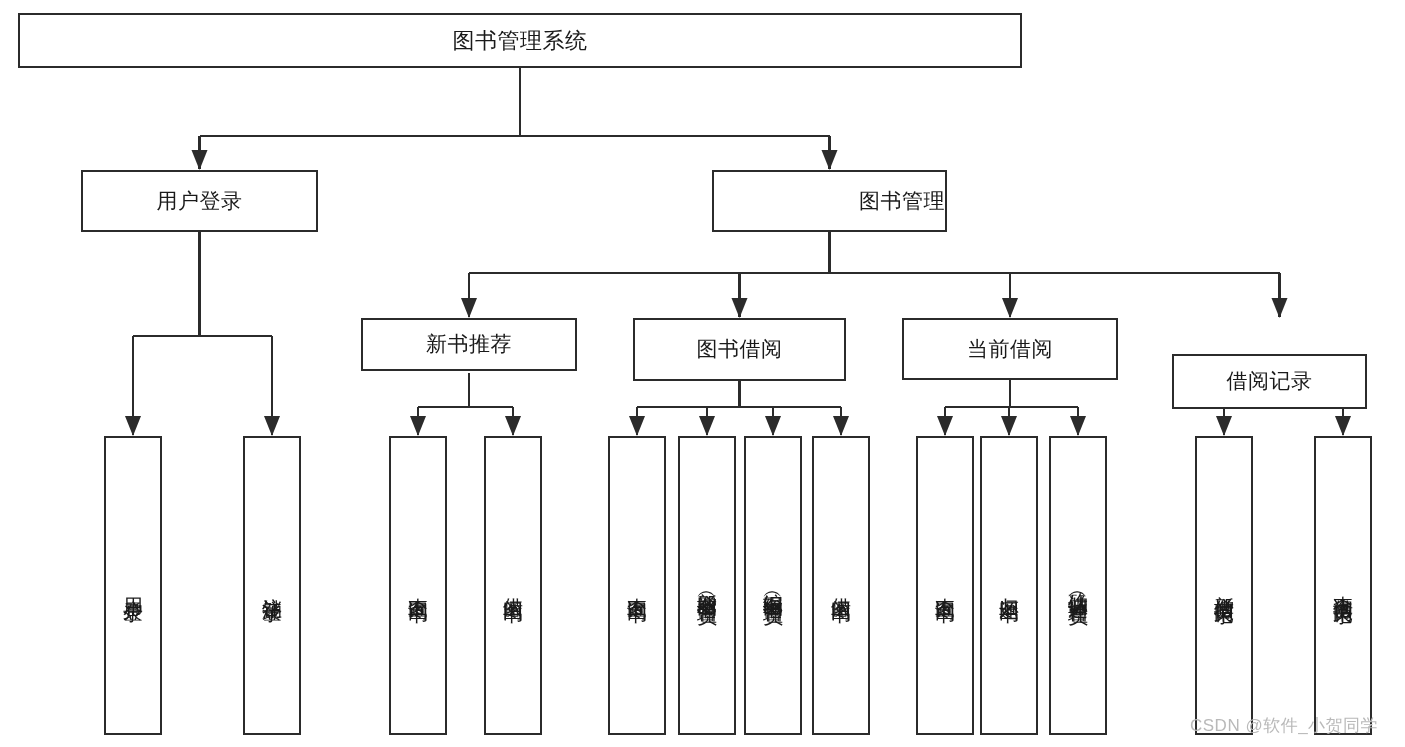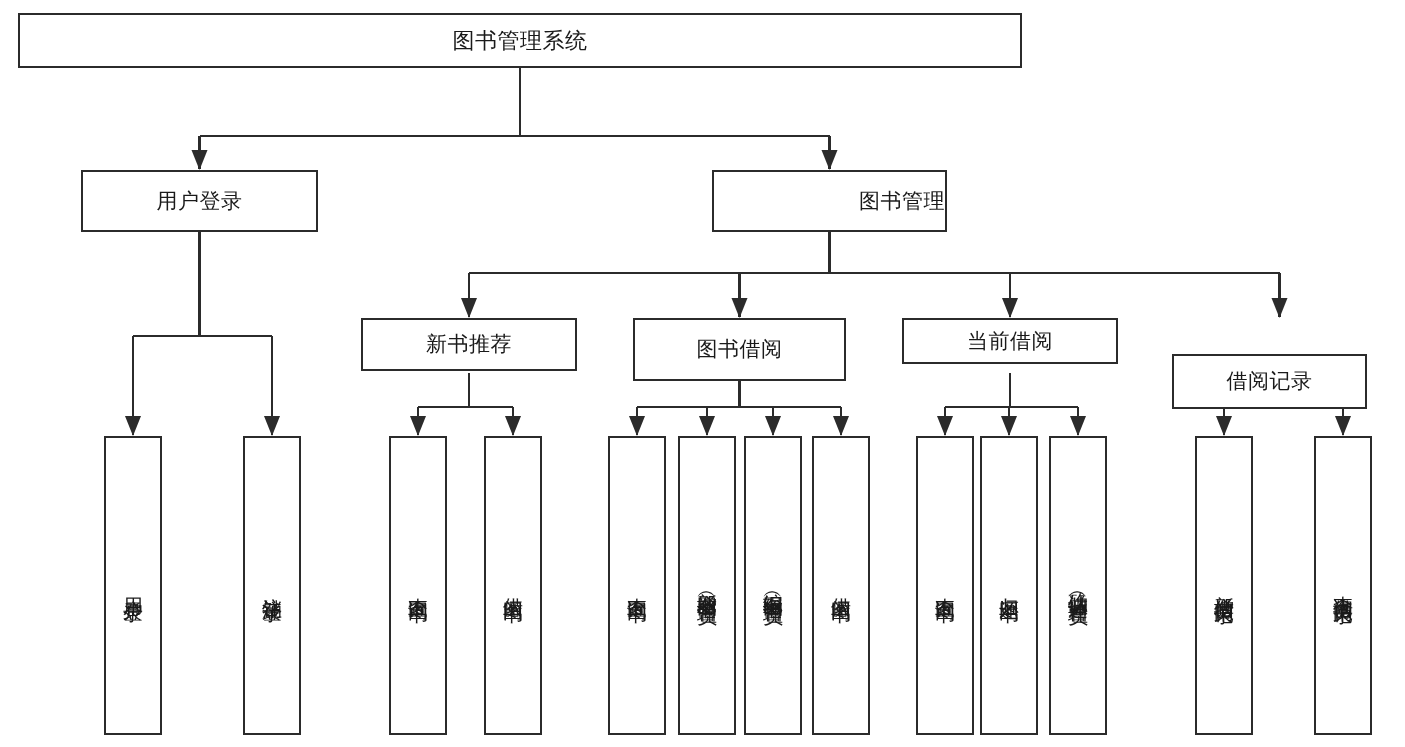--- a/index.html
+++ b/index.html
@@ -126,21 +126,21 @@
       </div>
       <div class="node" style="left: 712px; top: 170px; width: 235px; height: 62px; border-color: rgb(43, 43, 43); justify-content: flex-end;">
         <span class="label" style="color: rgb(26, 26, 26);">图书管理</span>
       </div>
       <div class="node" style="left: 361px; top: 318px; width: 216px; height: 53px; border-color: rgb(43, 43, 43);">
         <span class="label" style="color: rgb(26, 26, 26);">新书推荐</span>
       </div>
       <div class="node" style="left: 633px; top: 318px; width: 213px; height: 63px; border-color: rgb(43, 43, 43);">
         <span class="label" style="color: rgb(26, 26, 26);">图书借阅</span>
       </div>
-      <div class="node" style="left: 902px; top: 318px; width: 216px; height: 46px; border-color: rgb(43, 43, 43);">
+      <div class="node" style="left: 902px; top: 318px; width: 216px; height: 62px; border-color: rgb(43, 43, 43);">
         <span class="label" style="color: rgb(26, 26, 26);">当前借阅</span>
       </div>
       <div class="node" style="left: 1172px; top: 318px; width: 195px; height: 55px; border-color: rgb(43, 43, 43); margin-top: 36px;">
         <span class="label" style="color: rgb(26, 26, 26);">借阅记录</span>
       </div>
       <div class="node vertical" style="left: 104px; top: 436px; width: 58px; height: 299px; border-color: rgb(43, 43, 43);">
         <span class="label" style="color: rgb(26, 26, 26);">用户登录</span>
       </div>
       <div class="node vertical" style="left: 243px; top: 436px; width: 58px; height: 299px; border-color: rgb(43, 43, 43);">
         <span class="label" style="color: rgb(26, 26, 26);">注销登录</span>
@@ -172,13 +172,14 @@
       <div class="node vertical" style="left: 1049px; top: 436px; width: 58px; height: 299px; border-color: rgb(43, 43, 43);">
         <span class="label" style="color: rgb(26, 26, 26);">确认归还（管理员）</span>
       </div>
       <div class="node vertical" style="left: 1195px; top: 436px; width: 58px; height: 299px; border-color: rgb(43, 43, 43);">
         <span class="label" style="color: rgb(26, 26, 26);">新增借阅记录</span>
       </div>
       <div class="node vertical" style="left: 1314px; top: 436px; width: 58px; height: 299px; border-color: rgb(43, 43, 43);">
         <span class="label" style="color: rgb(26, 26, 26);">查询借阅记录</span>
       </div>
     </div>
+  <div id="watermark" style="left: 1190px; top: 714px; color: rgb(185, 185, 185);">CSDN @软件_小贺同学</div>
 </div>
 
 </body></html>

